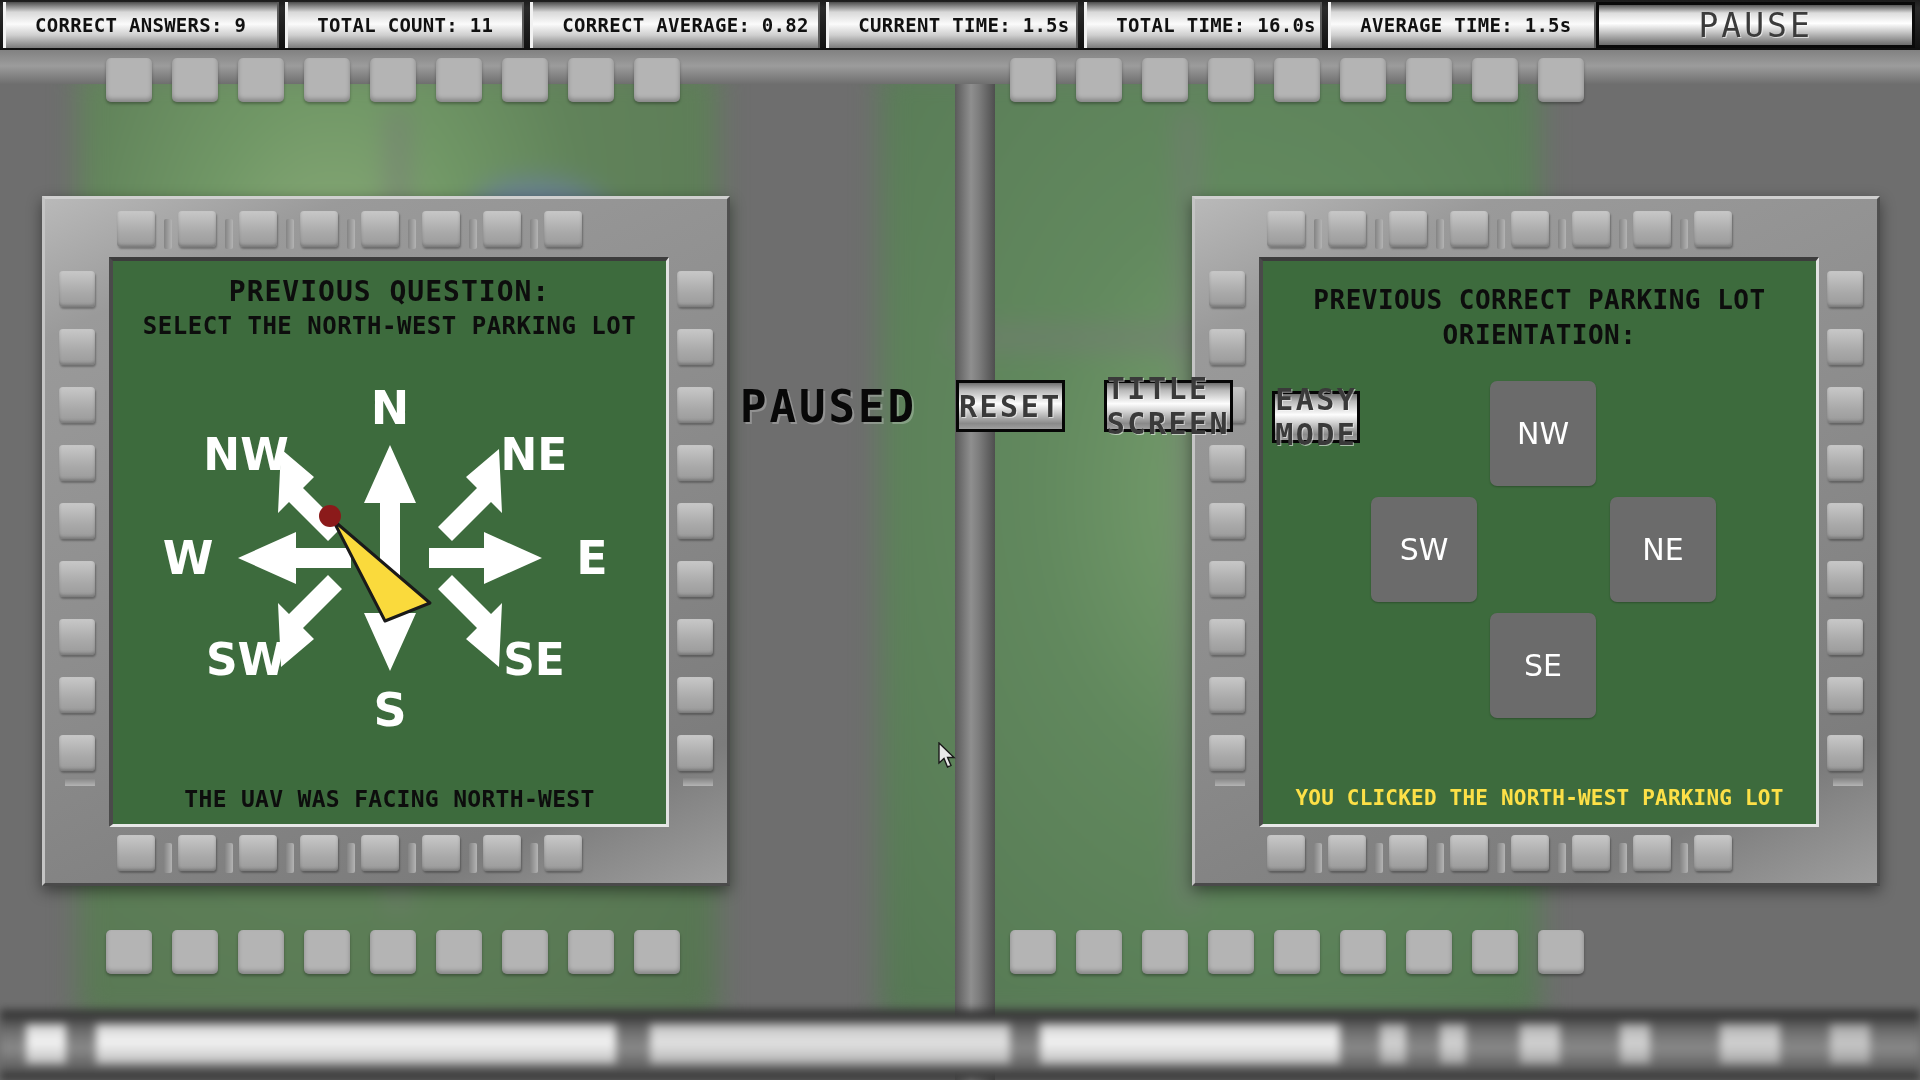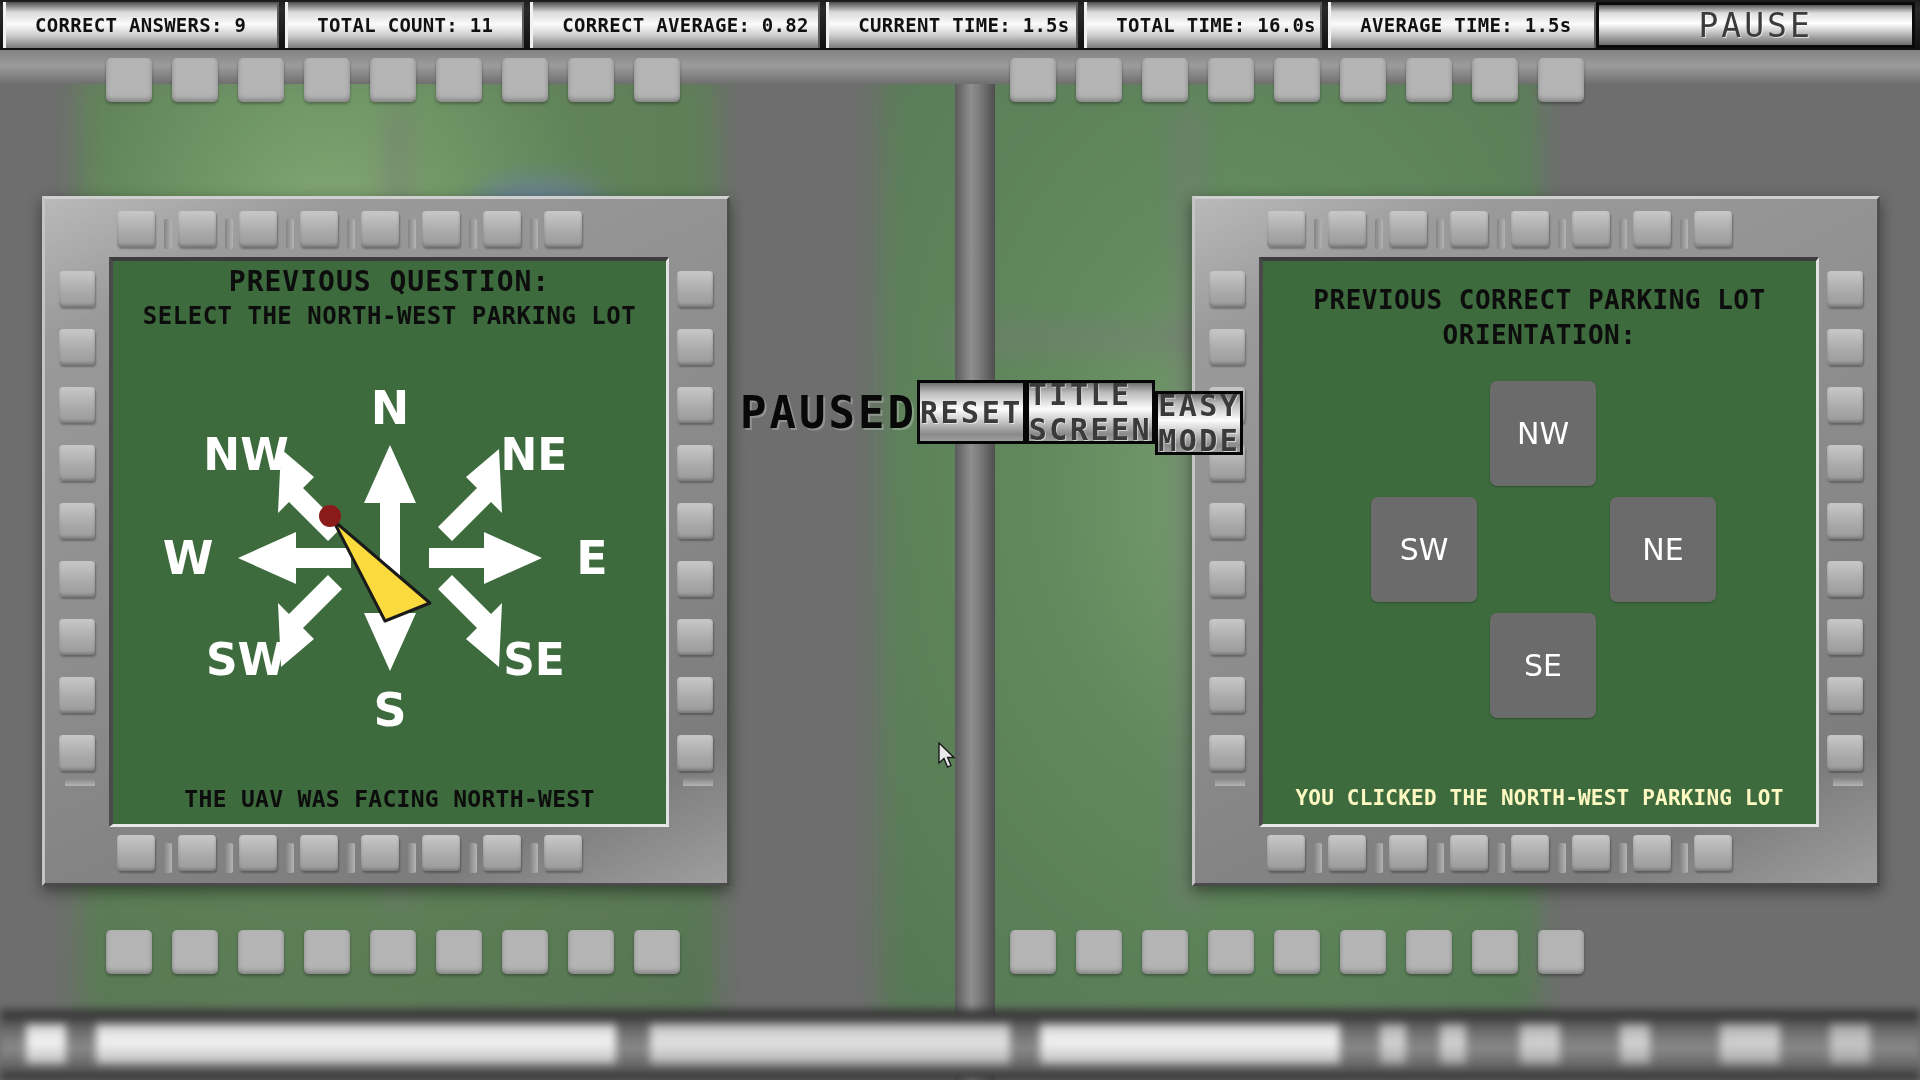--- a/index.html
+++ b/index.html
@@ -129,21 +129,21 @@
     background:linear-gradient(180deg,#848484,#b4b4b4); border-radius:2px;
   }
 
   
   #panel-left { left:42px; top:196px; width:688px; height:690px; }
   #screen-left { left:64px; top:58px; width:560px; height:570px; }
   .scr-title {
     text-align:center; color:#0d0d0d; font-weight:bold;
     font-family:"DejaVu Sans Mono", monospace;
   }
-  #ql1 { font-size:28px; letter-spacing:1px; margin-top:4px; }
+  #ql1 { font-size:28px; letter-spacing:1px; margin-top:14px; }
   #ql2 { font-size:24px; letter-spacing:.5px; margin-top:4px; }
   #lfooter {
     position:absolute; left:0; right:0; bottom:12px; text-align:center;
     color:#0d0d0d; font-size:23px; font-weight:bold; letter-spacing:.3px;
     font-family:"DejaVu Sans Mono", monospace;
   }
   #compass-wrap { position:absolute; left:0; right:0; top:92px; height:420px; }
   #compass-svg { display:block; margin:0 auto; }
   .cdir {
     fill:#ffffff; font-family:"DejaVu Sans", sans-serif; font-weight:bold;
@@ -156,38 +156,39 @@
     position:absolute; left:740px; top:380px; width:440px; z-index:30;
     display:flex; align-items:center;
   }
   #paused-label {
     color:#080808; font-size:44px; font-weight:bold; letter-spacing:3px;
     font-family:"DejaVu Sans Mono", monospace;
     text-shadow:2px 2px 0 rgba(255,255,255,.25);
     margin-bottom:22px;
   }
   .menu-btn {
-    width:432px; height:64px; margin-bottom:22px;
+    width:432px; height:52px; margin-bottom:22px;
     display:flex; align-items:center; justify-content:center;
     background:linear-gradient(180deg,#6f6f6f 0%, #b9b9b9 16%, #fdfdfd 45%, #d2d2d2 62%, #8a8a8a 88%, #9e9e9e 100%);
     border:3px solid #060606;
     color:#3a3a3a; font-size:30px; font-weight:bold; letter-spacing:2.5px;
     font-family:"DejaVu Sans Mono", monospace;
     text-shadow:1px 1px 0 rgba(255,255,255,.55);
     cursor:pointer;
+    margin-left:39px;
   }
   .menu-btn:last-child { margin-bottom:0; }
 
   
   #panel-right { left:1192px; top:196px; width:688px; height:690px; }
   #screen-right { left:64px; top:58px; width:560px; height:570px; }
   #qr1 { font-size:26px; letter-spacing:.5px; margin-top:22px; line-height:1.35; }
   #rfooter {
     position:absolute; left:0; right:0; bottom:14px; text-align:center;
-    color:#fef9c3; font-size:21px; font-weight:bold; letter-spacing:.2px;
+    color:#fde047; font-size:21px; font-weight:bold; letter-spacing:.2px;
     font-family:"DejaVu Sans Mono", monospace;
   }
   #lots { position:absolute; left:0; right:0; top:120px; height:380px; }
   .lot {
     position:absolute; width:106px; height:105px;
     background:#6b6b6b; border-radius:7px;
     display:flex; align-items:center; justify-content:center;
     color:#fff; font-size:30px;
     font-family:"DejaVu Sans", sans-serif;
     box-shadow:0 1px 2px rgba(0,0,0,.25);

